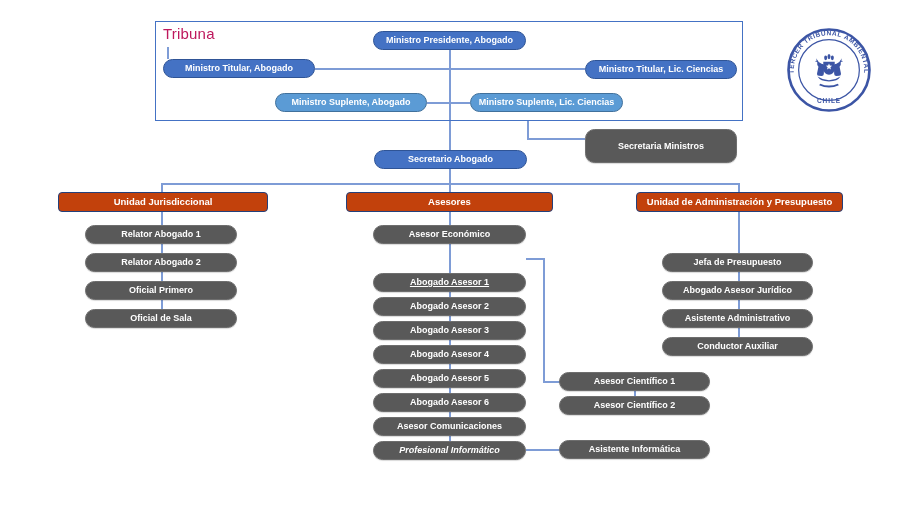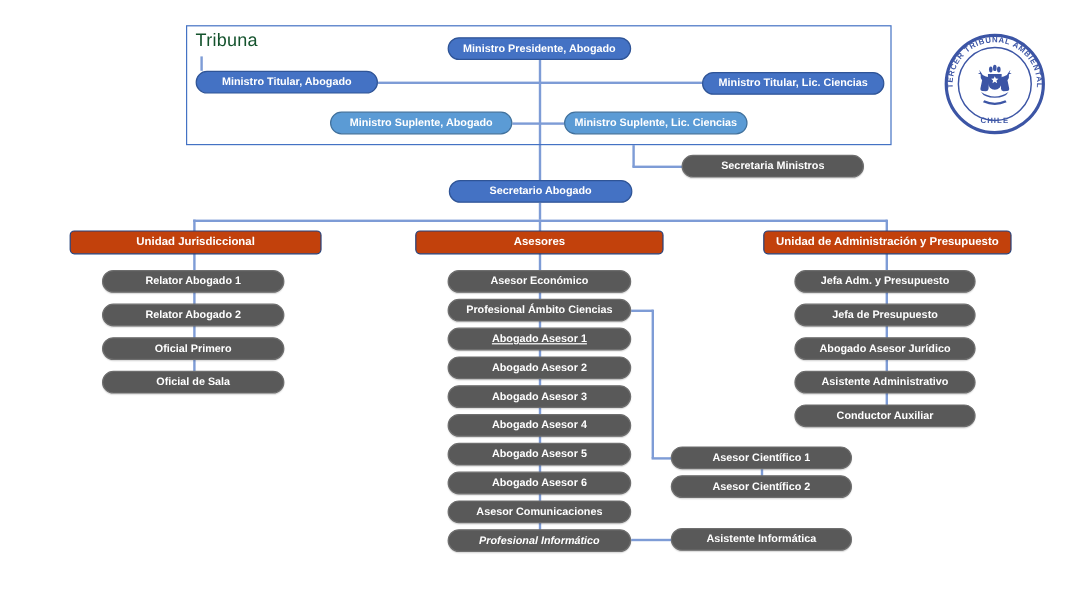--- a/index.html
+++ b/index.html
@@ -5,21 +5,21 @@
   html,body{margin:0;padding:0;background:#ffffff;}
   .stage{
     position:relative;width:900px;height:506px;background:#ffffff;
     font-family:"Liberation Sans", sans-serif;overflow:hidden;
   }
   .frame{
     position:absolute;left:155px;top:21px;width:588px;height:100px;
     border:1.5px solid #4472C4;box-sizing:border-box;z-index:1;background:transparent;
   }
   .tribuna-label{
-    position:absolute;left:163px;top:25px;font-size:15px;color:#14532d;z-index:3;letter-spacing:.2px;
+    position:absolute;left:163px;top:25px;font-size:15px;color:#be185d;z-index:3;letter-spacing:.2px;
   }
   .box{
     position:absolute;display:flex;align-items:center;justify-content:center;
     color:#ffffff;font-weight:bold;font-size:9px;white-space:nowrap;
     z-index:2;box-sizing:border-box;text-align:center;line-height:1;
   }
   .blue{background:#4472C4;border:1px solid #2F5496;border-radius:9.5px;}
   .lightblue{background:#5B9BD5;border:1px solid #41719C;border-radius:9.5px;}
   .pill{background:#595959;border:1px solid #6e6e6e;border-radius:9.5px;box-shadow:0 1px 1px rgba(0,0,0,0.15);}
   .header{background:#c2410c;border:1.5px solid #24407B;border-radius:4px;font-size:9.5px;}
@@ -55,44 +55,42 @@
   <div class="line h-line" style="left:543px;top:381px;width:17px;"></div>
   <div class="line v-line" style="left:634px;top:391px;height:6px;"></div>
   <div class="line h-line" style="left:526px;top:449px;width:34px;"></div>
 
   <div class="box blue" style="left:373px;top:31px;width:153px;height:19px;">Ministro Presidente, Abogado</div>
   <div class="box blue" style="left:163px;top:59px;width:152px;height:19px;">Ministro Titular, Abogado</div>
   <div class="box blue" style="left:585px;top:60px;width:152px;height:19px;">Ministro Titular, Lic. Ciencias</div>
   <div class="box lightblue" style="left:470px;top:93px;width:153px;height:19px;">Ministro Suplente, Lic. Ciencias</div>
   <div class="box lightblue" style="left:275px;top:93px;width:152px;height:19px;">Ministro Suplente, Abogado</div>
 
-  <div class="box pill" style="left:568px;top:129px;width:152px;height:19px;">Secretaria Ministros</div>
+  <div class="box pill" style="left:585px;top:129px;width:152px;height:34px;">Secretaria Ministros</div>
   <div class="box blue" style="left:374px;top:150px;width:153px;height:19px;">Secretario Abogado</div>
 
   <div class="box header" style="left:58px;top:192px;width:210px;height:20px;">Unidad Jurisdiccional</div>
   <div class="box header" style="left:346px;top:192px;width:207px;height:20px;">Asesores</div>
   <div class="box header" style="left:636px;top:192px;width:207px;height:20px;">Unidad de Administración y Presupuesto</div>
 
   <div class="box pill" style="left:85px;top:225px;width:152px;height:19px;">Relator Abogado 1</div>
   <div class="box pill" style="left:85px;top:253px;width:152px;height:19px;">Relator Abogado 2</div>
   <div class="box pill" style="left:85px;top:281px;width:152px;height:19px;">Oficial Primero</div>
   <div class="box pill" style="left:85px;top:309px;width:152px;height:19px;">Oficial de Sala</div>
 
   <div class="box pill" style="left:373px;top:225px;width:153px;height:19px;">Asesor Económico</div>
-  <div class="box pill" style="left:373px;top:249px;width:153px;height:19px;">Profesional Ámbito Ciencias</div>
   <div class="box pill" style="left:373px;top:273px;width:153px;height:19px;text-decoration:underline;">Abogado Asesor 1</div>
   <div class="box pill" style="left:373px;top:297px;width:153px;height:19px;">Abogado Asesor 2</div>
   <div class="box pill" style="left:373px;top:321px;width:153px;height:19px;">Abogado Asesor 3</div>
   <div class="box pill" style="left:373px;top:345px;width:153px;height:19px;text-align:center;">Abogado Asesor 4</div>
   <div class="box pill" style="left:373px;top:369px;width:153px;height:19px;">Abogado Asesor 5</div>
   <div class="box pill" style="left:373px;top:393px;width:153px;height:19px;">Abogado Asesor 6</div>
   <div class="box pill" style="left:373px;top:417px;width:153px;height:19px;">Asesor Comunicaciones</div>
   <div class="box pill" style="left:373px;top:441px;width:153px;height:19px;font-style:italic;">Profesional Informático</div>
 
-  <div class="box pill" style="left:662px;top:225px;width:151px;height:19px;">Jefa Adm. y Presupuesto</div>
   <div class="box pill" style="left:662px;top:253px;width:151px;height:19px;">Jefa de Presupuesto</div>
   <div class="box pill" style="left:662px;top:281px;width:151px;height:19px;">Abogado Asesor Jurídico</div>
   <div class="box pill" style="left:662px;top:309px;width:151px;height:19px;">Asistente Administrativo</div>
   <div class="box pill" style="left:662px;top:337px;width:151px;height:19px;">Conductor Auxiliar</div>
 
   <div class="box pill" style="left:559px;top:372px;width:151px;height:19px;">Asesor Científico 1</div>
   <div class="box pill" style="left:559px;top:396px;width:151px;height:19px;">Asesor Científico 2</div>
   <div class="box pill" style="left:559px;top:440px;width:151px;height:19px;">Asistente Informática</div>
 
   <svg class="logo" viewBox="0 0 100 100">

